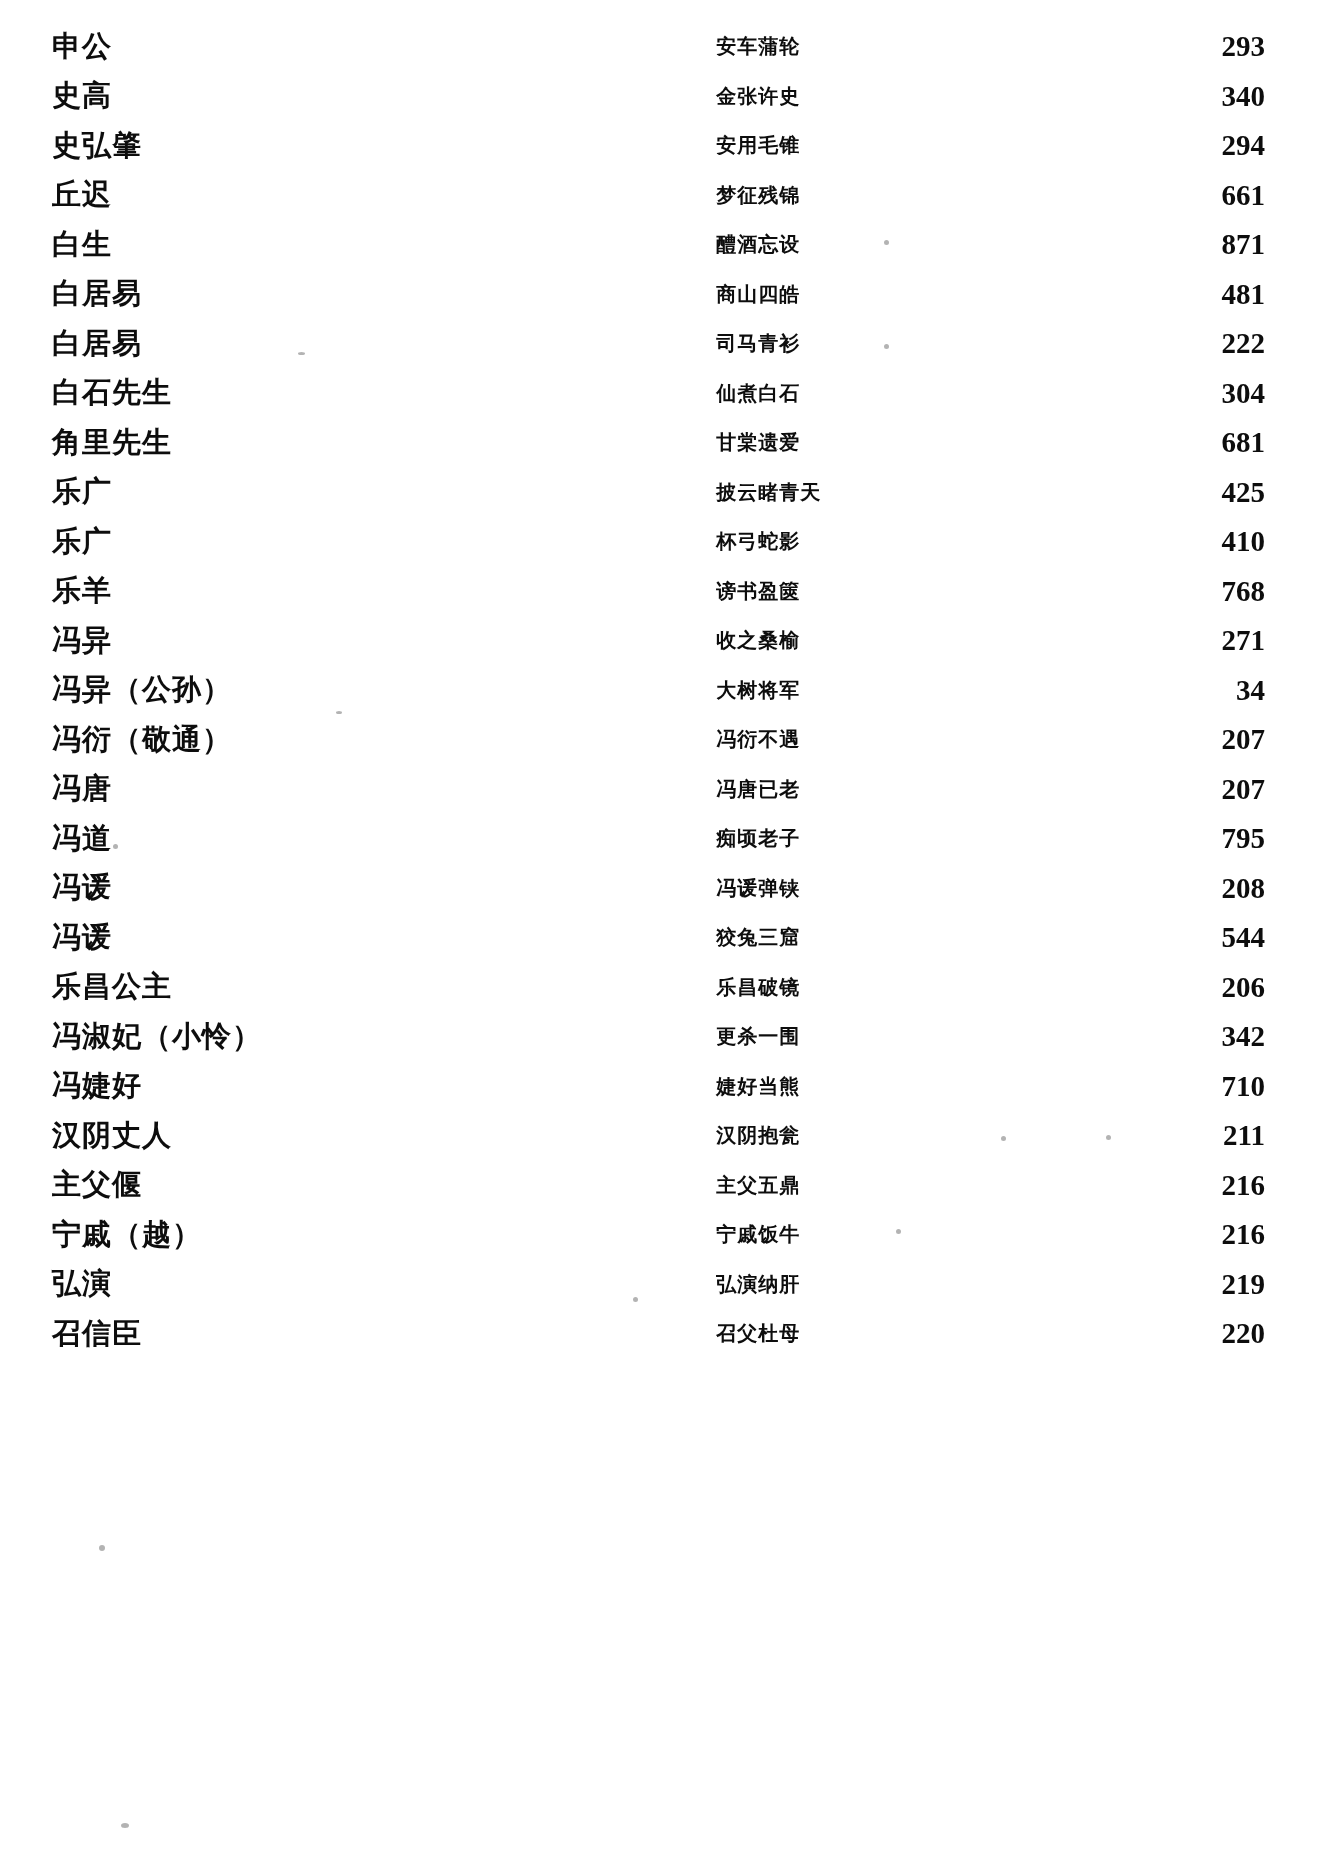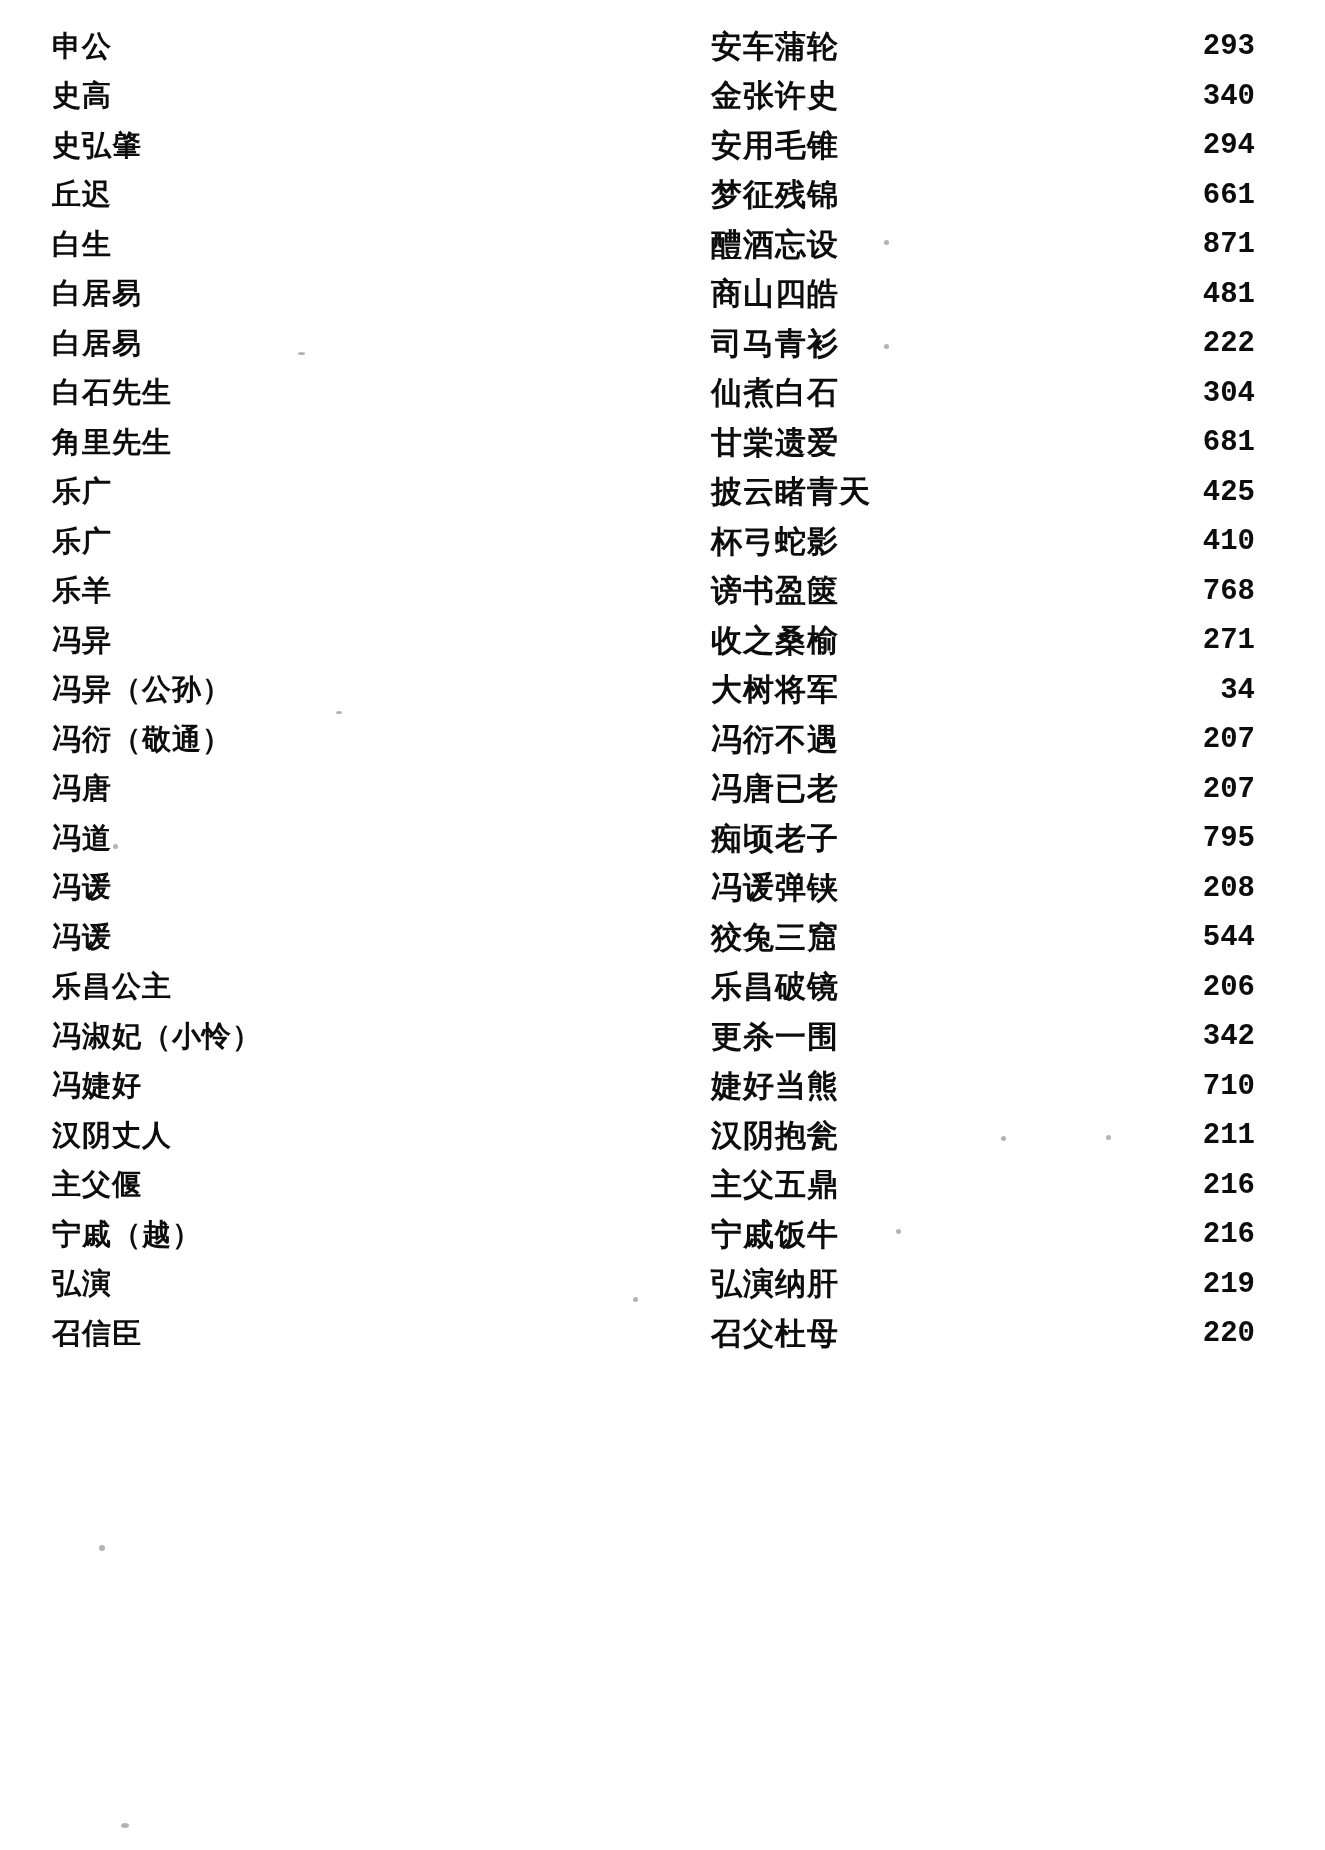--- a/index.html
+++ b/index.html
@@ -15,21 +15,21 @@
     position: relative;
     overflow: hidden;
   }
   .page {
     position: absolute;
     top: 0;
     left: 0;
     width: 1325px;
     height: 1850px;
     box-sizing: border-box;
-    padding: 22px 18px 0 0;
+    padding: 22px 8px 0 0;
   }
   .index-table {
     border-collapse: collapse;
     width: 100%;
     table-layout: fixed;
   }
   .index-table tr {
     height: 49.5px;
   }
   .col-name {
@@ -39,34 +39,34 @@
     font-size: 29px;
     font-weight: 700;
     letter-spacing: 1px;
     white-space: nowrap;
     vertical-align: middle;
   }
   .col-entry {
     width: 300px;
     padding-left: 0;
     text-align: left;
-    font-size: 31px;
+    font-size: 20px;
     font-weight: 700;
     letter-spacing: 1px;
     white-space: nowrap;
     vertical-align: middle;
   }
   .col-page {
     width: 160px;
     text-align: right;
     padding-right: 52px;
     font-size: 29px;
     font-weight: 700;
     vertical-align: middle;
-    font-family: Liberation Mono, monospace;
+    font-family: Liberation Serif, serif;
   }
   .speck {
     position: absolute;
     background: #9a9a9a;
     border-radius: 50%;
     opacity: 0.75;
   }
 </style>
 </head>
 <body>

